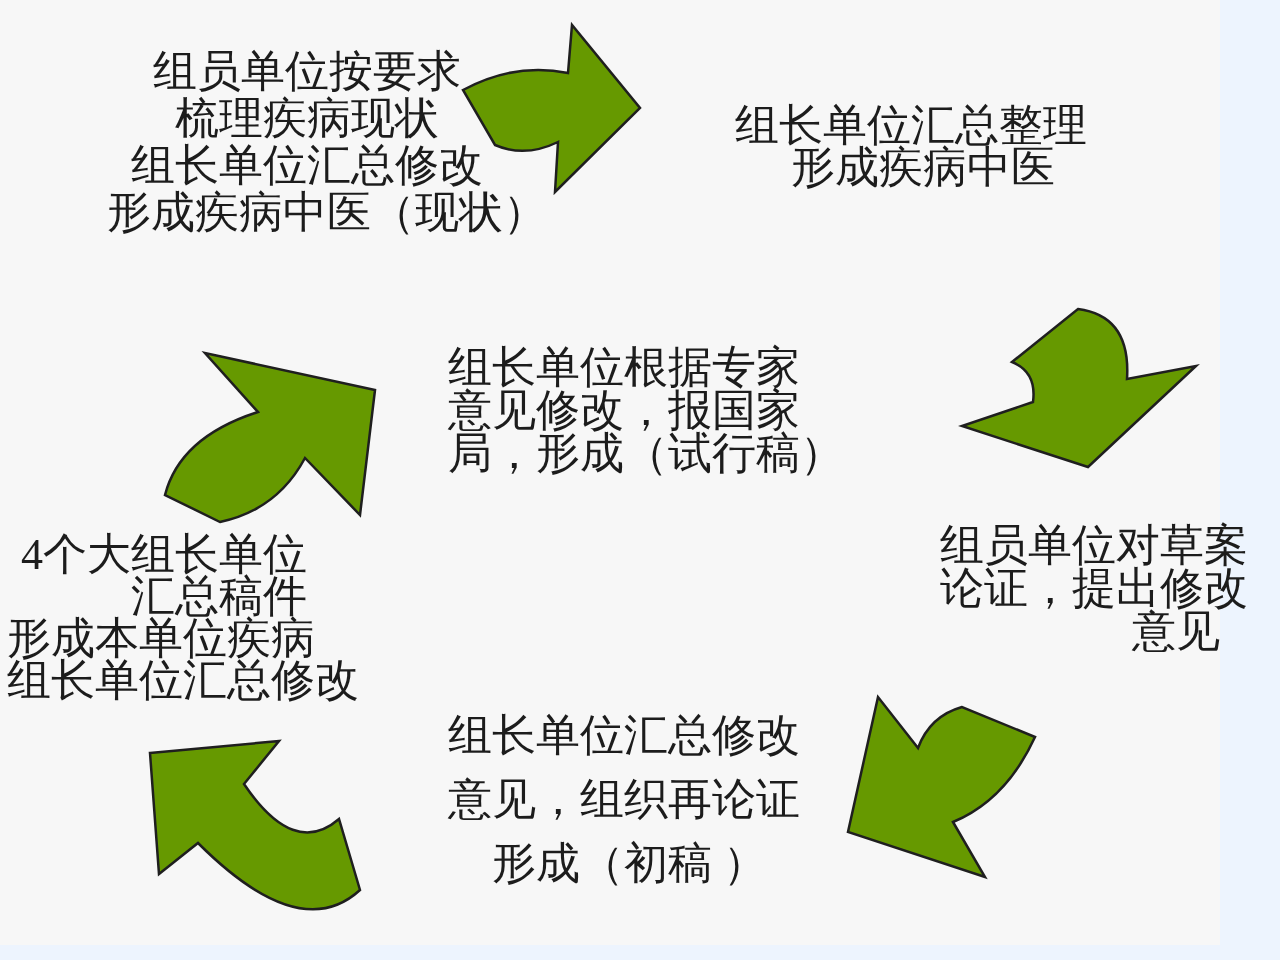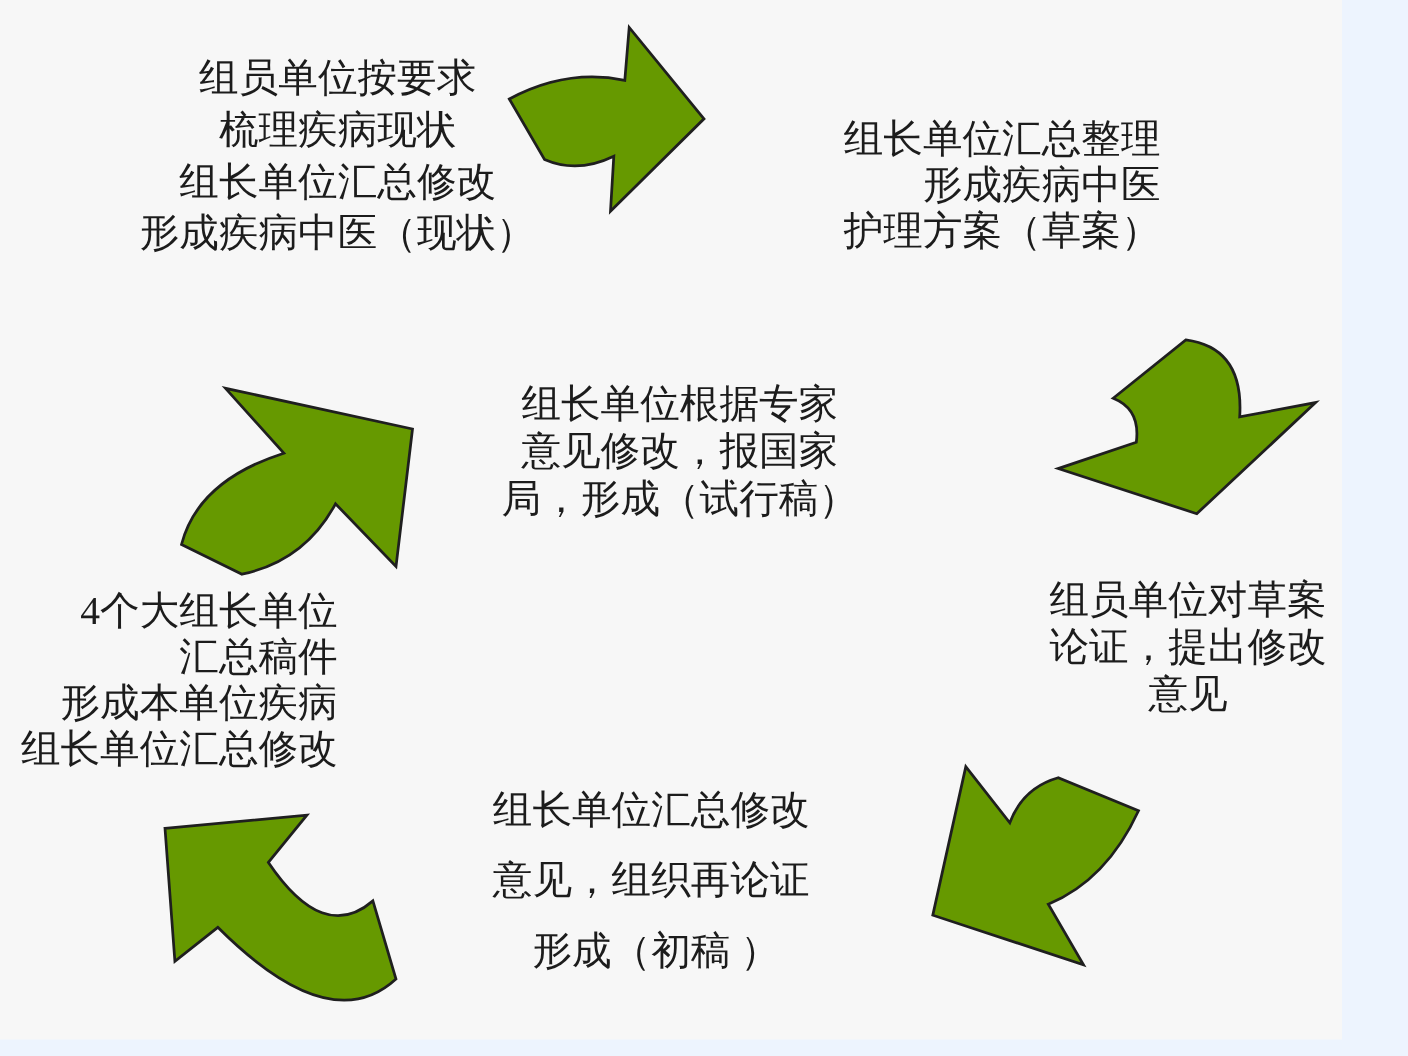--- a/index.html
+++ b/index.html
@@ -19,28 +19,28 @@
     position:absolute;left:0;top:0;width:1280px;height:960px;
   }
   .arrow-layer path{
     stroke:#1f1f1f;
     stroke-width:2.5;
     stroke-linejoin:miter;
   }
   .node{
     position:absolute;
     color:#1c1c1c;
-    font-size:36px;
+    font-size:44px;
     white-space:nowrap;
   }
   .node .line{white-space:pre;}
   .n1{left:107px;top:48px;width:400px;text-align:center;line-height:47px;}
   .n2{left:735px;top:105px;width:320px;text-align:right;line-height:42px;}
   .n3{left:448px;top:346px;width:340px;text-align:center;line-height:43px;}
-  .n4{left:940px;top:524px;width:280px;text-align:center;line-height:43px;}
+  .n4{left:940px;top:524px;width:280px;text-align:right;line-height:43px;}
   .n5{left:7px;top:534px;width:300px;text-align:right;line-height:42px;}
   .n6{left:448px;top:704px;width:340px;text-align:left;line-height:64px;}
 </style>
 </head>
 <body>
 
 <div class="slide">
 
   <svg class="arrow-layer" viewBox="0 0 1280 960">
     <path d="M463,90 Q515,62 568,73 L572,25 L640,108 L555,192 L558,142 Q525,158 495,145 Z" fill="#669900"></path>
@@ -53,21 +53,20 @@
   <div class="node n1">
     <div class="line">组员单位按要求</div>
     <div class="line">梳理疾病现状</div>
     <div class="line">组长单位汇总修改</div>
     <div class="line">形成疾病中医（现状）</div>
   </div>
 
   <div class="node n2">
     <div class="line">组长单位汇总整理</div>
     <div class="line">形成疾病中医</div>
-    <div class="line">护理方案（草案）</div>
   </div>
 
   <div class="node n3">
     <div class="line">组长单位根据专家</div>
     <div class="line">意见修改，报国家</div>
     <div class="line">局，形成（试行稿）</div>
   </div>
 
   <div class="node n4">
     <div class="line">组员单位对草案</div>

